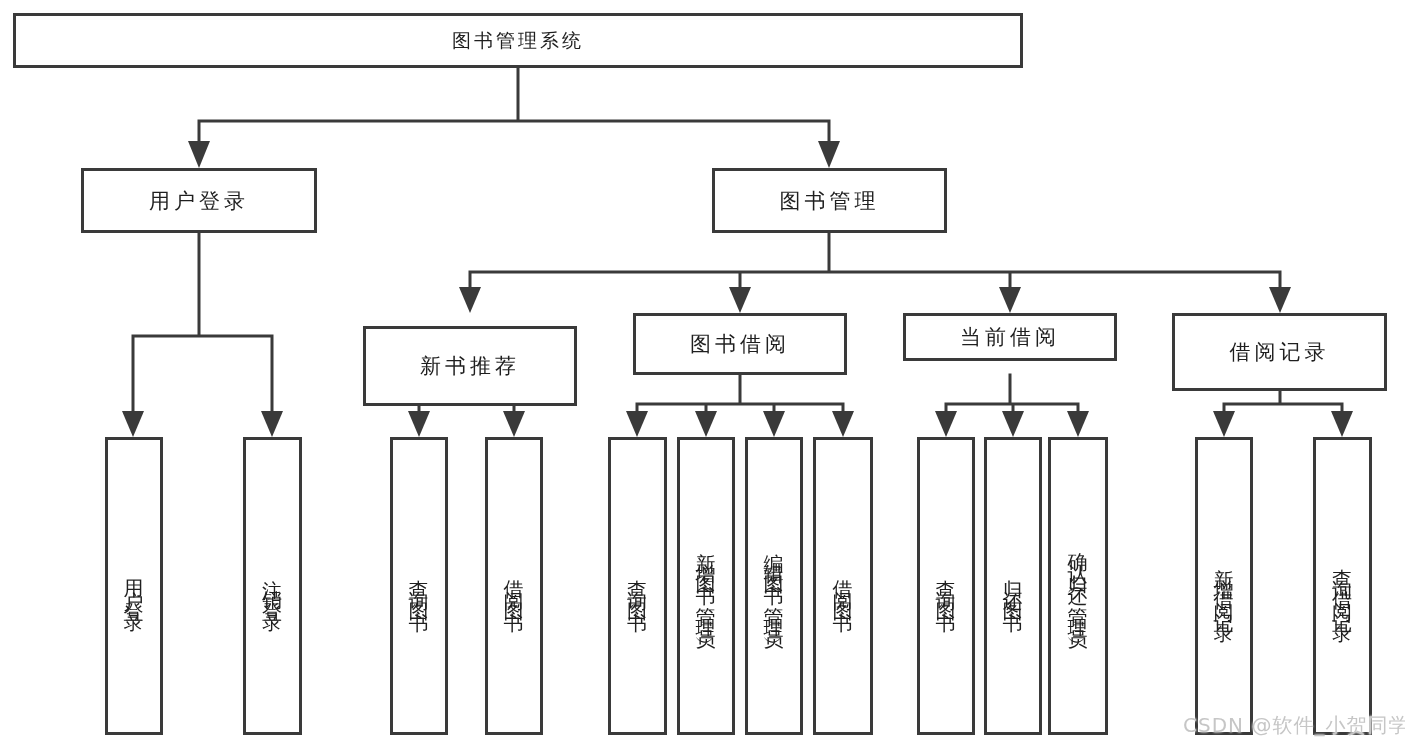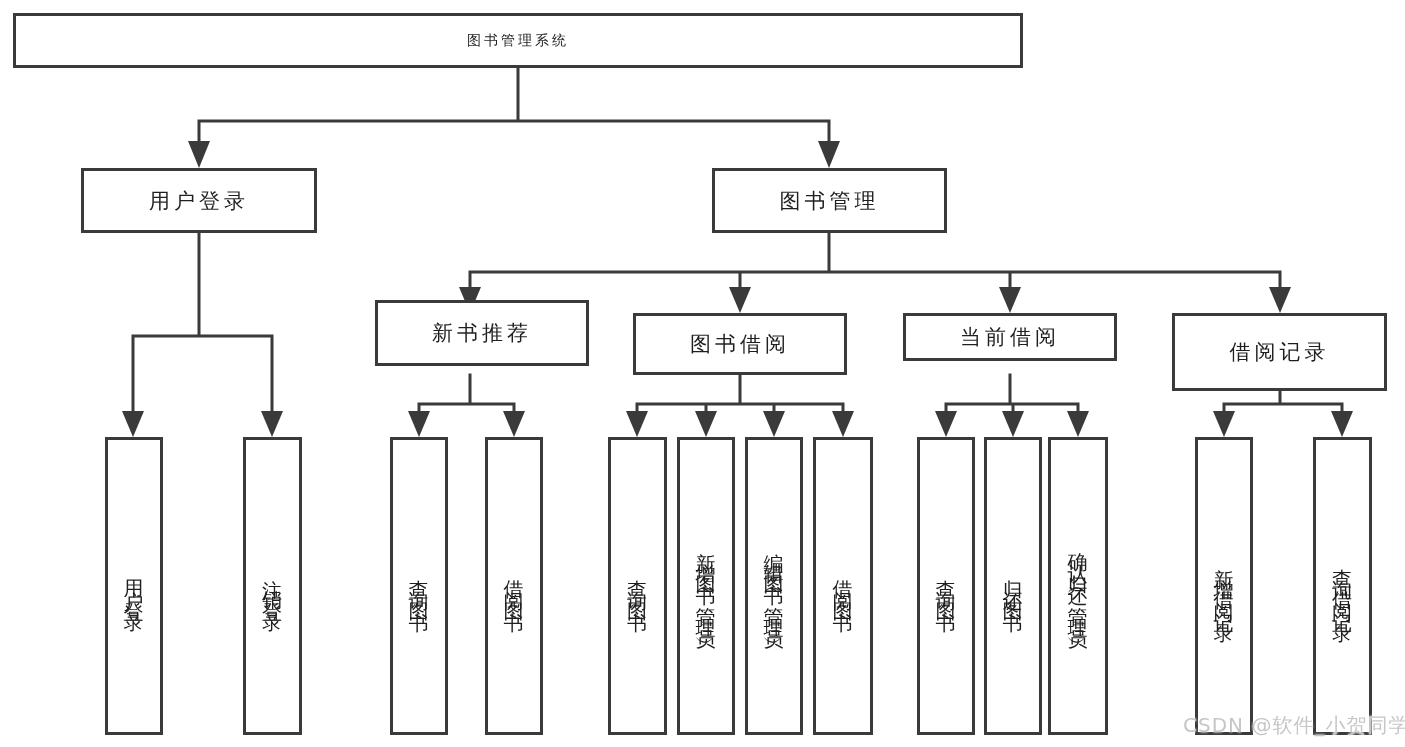--- a/index.html
+++ b/index.html
@@ -10,21 +10,21 @@
   }
   .canvas{position:absolute;left:0;top:0;width:1405px;height:747px;}
   svg.wires{position:absolute;left:0;top:0;z-index:1;}
   .node{
     position:absolute;z-index:2;
     border:3px solid #3a3a3a;background:#ffffff;
     display:flex;align-items:center;justify-content:center;
     color:#1f1f1f;box-sizing:border-box;
   }
   .hnode{font-size:21px;letter-spacing:4px;white-space:nowrap;}
-  .rootnode{font-size:14px;letter-spacing:3px;}
+  .rootnode{font-size:19px;letter-spacing:3px;}
   .vnode span{
     writing-mode:vertical-rl;text-orientation:mixed;
     font-size:20px;letter-spacing:11px;line-height:50px;
     color:#1f1f1f;white-space:nowrap;
   }
   .watermark{
     position:absolute;z-index:5;left:1183px;top:712px;
     font-size:20px;letter-spacing:1px;color:#c6c6c6;
     text-shadow:0 0 2px #ffffff,0 0 3px #ffffff;
     white-space:nowrap;
@@ -73,21 +73,21 @@
       <polygon points="1213,411 1235,411 1224,437"></polygon>
       <polygon points="1331,411 1353,411 1342,437"></polygon>
     </g>
   </svg>
 
   <div class="node hnode rootnode" style="left:13px;top:13px;width:1010px;height:55px;">图书管理系统</div>
 
   <div class="node hnode" style="left:81px;top:168px;width:236px;height:65px;">用户登录</div>
   <div class="node hnode" style="left:712px;top:168px;width:235px;height:65px;text-align:right;">图书管理</div>
 
-  <div class="node hnode" style="left:363px;top:300px;width:214px;height:66px;margin-left:12px;">新书推荐</div>
+  <div class="node hnode" style="left:363px;top:326px;width:214px;height:80px;">新书推荐</div>
   <div class="node hnode" style="left:633px;top:313px;width:214px;height:62px;">图书借阅</div>
   <div class="node hnode" style="left:903px;top:313px;width:214px;height:48px;">当前借阅</div>
   <div class="node hnode" style="left:1172px;top:313px;width:215px;height:78px;">借阅记录</div>
 
   <div class="node vnode" style="left:105px;top:437px;width:58px;height:298px;">
     <span>用户登录</span>
   </div>
   <div class="node vnode" style="left:243px;top:437px;width:59px;height:298px;">
     <span>注销登录</span>
   </div>

